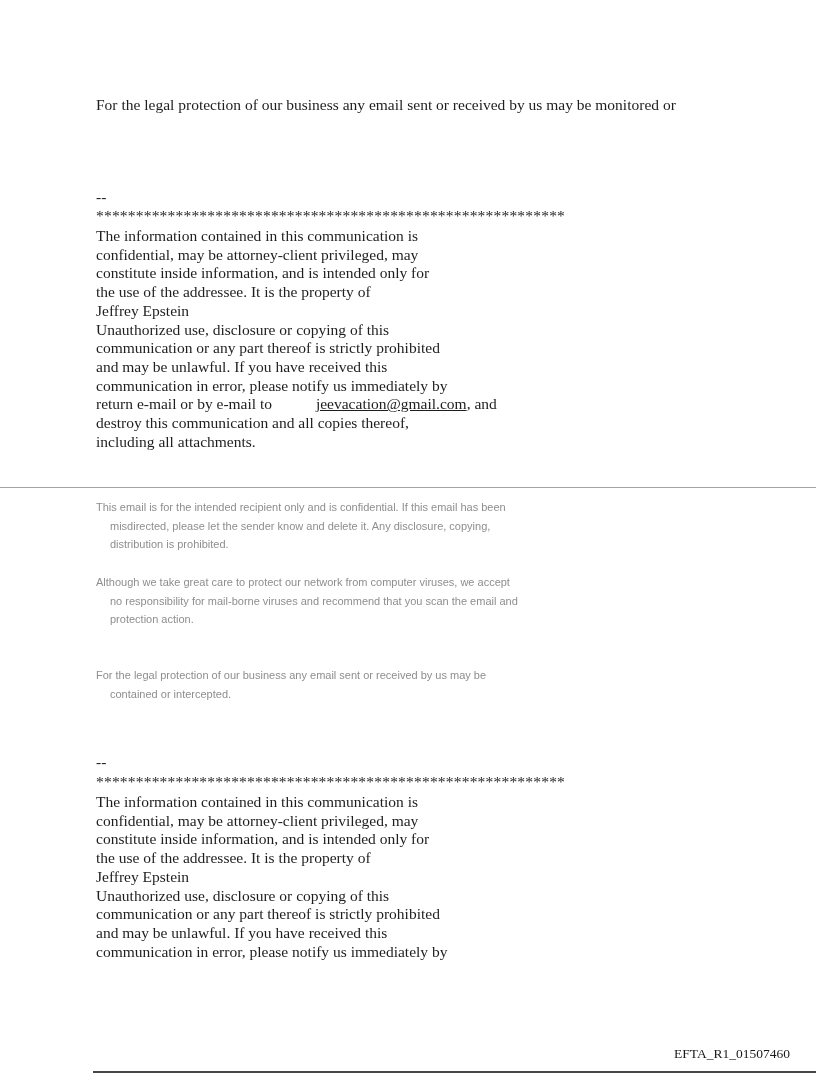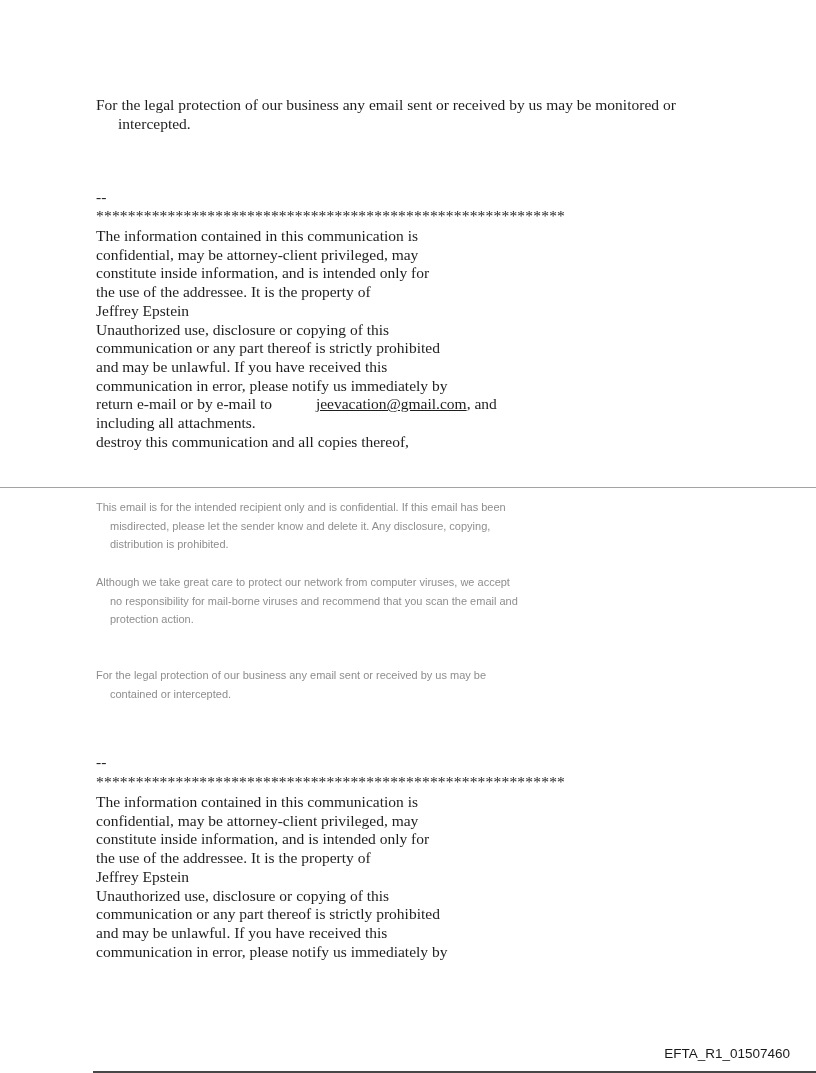--- a/index.html
+++ b/index.html
@@ -40,21 +40,21 @@
     margin: 0;
   }
   .email-link {
     color: inherit;
     text-decoration: underline;
     cursor: pointer;
     margin-left: 40px;
   }
   .bates {
     position: absolute;
-    font-family: Liberation Sans, sans-serif;
+    font-family: Liberation Serif, serif;
     font-size: 13.5px;
     color: #1a1a1a;
     top: 1046px;
     right: 26px;
     text-align: center;
   }
   .page-edge-line {
     position: absolute;
     left: 93px;
     right: 0;
@@ -63,42 +63,41 @@
     background: #474747;
   }
 </style>
 </head>
 <body>
 
 <div class="page">
 
   <div class="abs serif" style="top:96px; left:96px;">
     <div>For the legal protection of our business any email sent or received by us may be monitored or</div>
-    <div class="indent-serif">intercepted.</div>
   </div>
 
   <div class="abs serif" style="top:188px; left:96px;">--</div>
 
   <div class="abs serif stars-line" style="top:207px; left:96px;">***********************************************************</div>
 
   <div class="abs serif" style="top:227px; left:96px;">
     <div>The information contained in this communication is</div>
     <div>confidential, may be attorney-client privileged, may</div>
     <div>constitute inside information, and is intended only for</div>
     <div>the use of the addressee. It is the property of</div>
     <div>Jeffrey Epstein</div>
     <div>Unauthorized use, disclosure or copying of this</div>
     <div>communication or any part thereof is strictly prohibited</div>
     <div>and may be unlawful. If you have received this</div>
     <div>communication in error, please notify us immediately by</div>
     <div>
       <span>return e-mail or by e-mail to </span><a class="email-link">jeevacation@gmail.com</a><span>, and</span>
     </div>
+    <div>destroy this communication and all copies thereof,</div>
     <div>including all attachments.</div>
-    <div>destroy this communication and all copies thereof,</div>
   </div>
 
   <div class="divider" style="top:487px;"></div>
 
   <div class="abs sans" style="top:498px; left:96px;">
     <div>This email is for the intended recipient only and is confidential. If this email has been</div>
     <div class="indent-sans">misdirected, please let the sender know and delete it. Any disclosure, copying,</div>
     <div class="indent-sans">distribution is prohibited.</div>
   </div>
 

